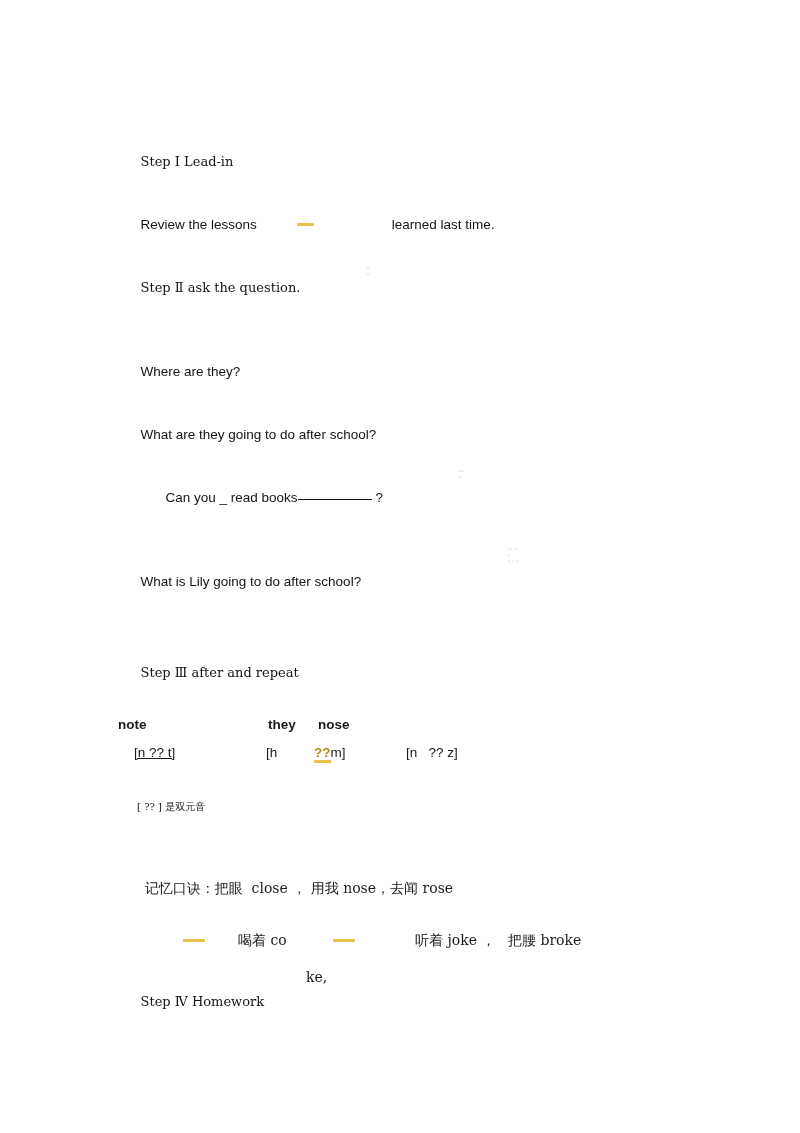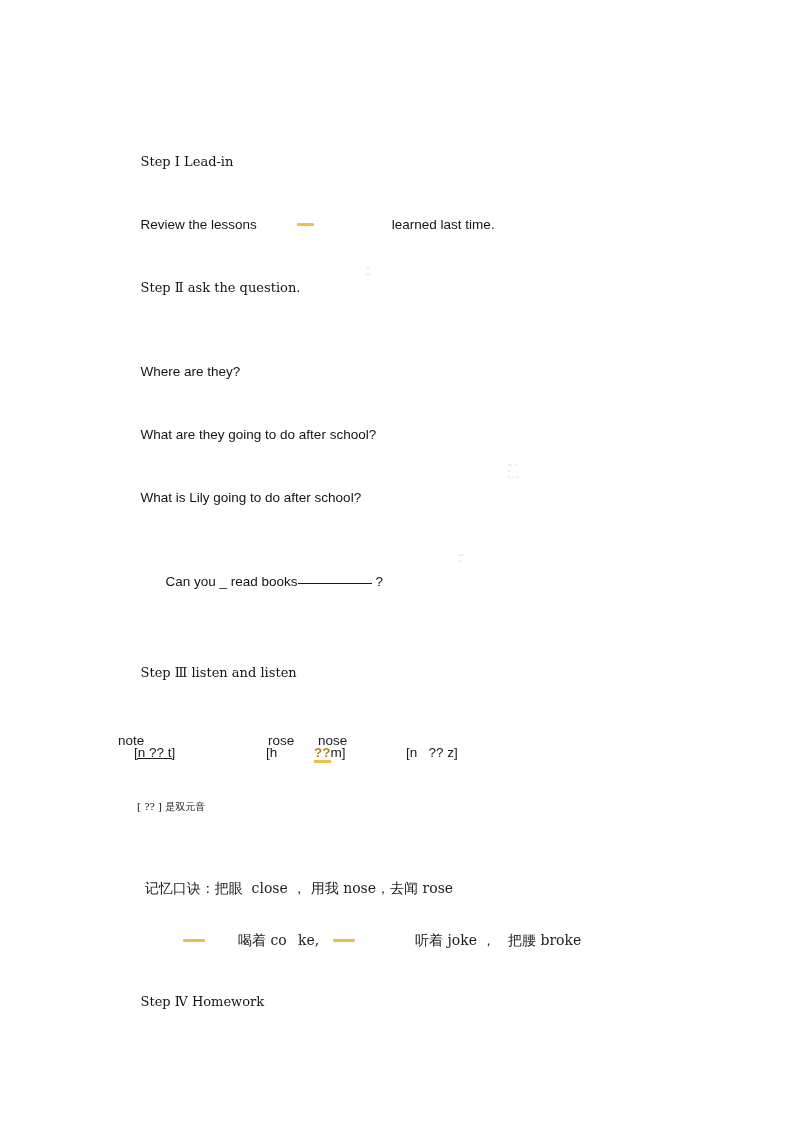--- a/index.html
+++ b/index.html
@@ -89,21 +89,21 @@
     display: inline-block;
     width: 13px;
     height: 1px;
     background: #cfcfcf;
     vertical-align: 4px;
     margin-left: 2px;
   }
 
   
   .word-row { position: relative; height: 21px; font-size: 13.5px; }
-  .word-row span.col { position: absolute; top: 16px; white-space: pre; }
+  .word-row span.col { position: absolute; top: 0; white-space: pre; font-weight: bold; }
   .c1 { left: 0px; }
   .c2 { left: 150px; }
   .c3 { left: 200px; }
 
   .meaning-row { position: relative; height: 25px; font-size: 14px; }
   .meaning-row span.col { position: absolute; top: 0; white-space: pre; }
   .m1 { left: 0px; }
   .m2 { left: 200px; }
   .m3 { left: 253px; }
 
@@ -152,40 +152,40 @@
 
     <div class="line">
       <span>Where are they?</span>
     </div>
 
     <div class="line">
       <span>What are they going to do after school?</span>
     </div>
 
     <div class="line">
+      <span style="display:inline-block;width:25px;"></span><span>Can you _ read books</span><span class="blank-rule"></span><span> </span><span>?</span>
+      <span class="faint" style="left:340px; top:2px;">▫▫▫
+▫▫</span>
+    </div>
+
+    <div class="line">
       <span>What is Lily going to do after school?</span>
       <span class="faint" style="left:390px; top:-4px; font-size:6px;">▫▫ ▫
 ▫
 ▫.▫.▫</span>
     </div>
 
-    <div class="line">
-      <span style="display:inline-block;width:25px;"></span><span>Can you _ read books</span><span class="blank-rule"></span><span> </span><span>?</span>
-      <span class="faint" style="left:340px; top:2px;">▫▫▫
-▫▫</span>
-    </div>
-
 
     <div class="line gap-sm">
-      <span class="roman">Step Ⅲ listen and listen</span>
+      <span class="roman">Step Ⅲ after and repeat</span>
     </div>
 
     <div class="word-row gap-md">
       <span class="col c1">note</span>
-      <span class="col c2">rose</span>
+      <span class="col c2">they</span>
       <span class="col c3">nose</span>
     </div>
 
 
     <div class="phon-row gap-sm">
       <span class="col p1">[n ?? t]</span>
       <span class="col p2">[h</span>
       <span class="col p3"><span class="qq-hl">??</span><span>m]</span></span>
       <span class="col p4">[n   ?? z]</span>
     </div>
@@ -194,21 +194,21 @@
       <span>[ ?? ] 是双元音</span>
     </div>
 
     <div class="mnemonic serifcn gap-lg" style="font-size:14px;">
       <span>记忆口诀：把眼  close ， 用我 nose，去闻 rose</span>
     </div>
 
     <div class="mnemonic-2 serifcn" style="margin-top:12px; font-size:14px;">
       <span class="col k1"><span class="hl-dash"></span></span>
       <span class="col k2">喝着 co</span>
-      <span class="col" style="left:180px;">ke,</span>
+      <span class="col" style="left:188px;margin-top:37px;">ke,</span>
       <span class="col k3" style="left:215px;"><span class="hl-dash"></span></span>
       <span class="col" style="left:297px;">听着 joke ，</span>
       <span class="col" style="left:390px;">把腰 broke</span>
     </div>
 
     <div class="line" style="margin-top:12px;">
       <span class="roman">Step Ⅳ Homework</span>
     </div>
 
   </div>

